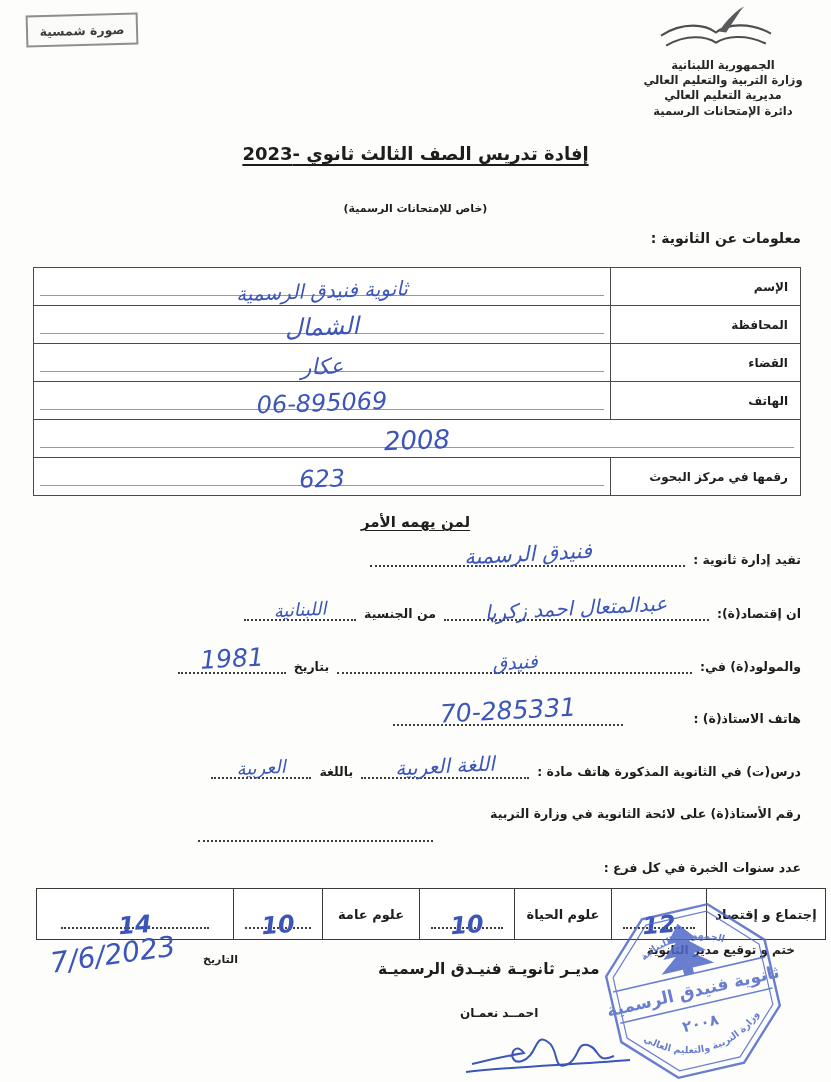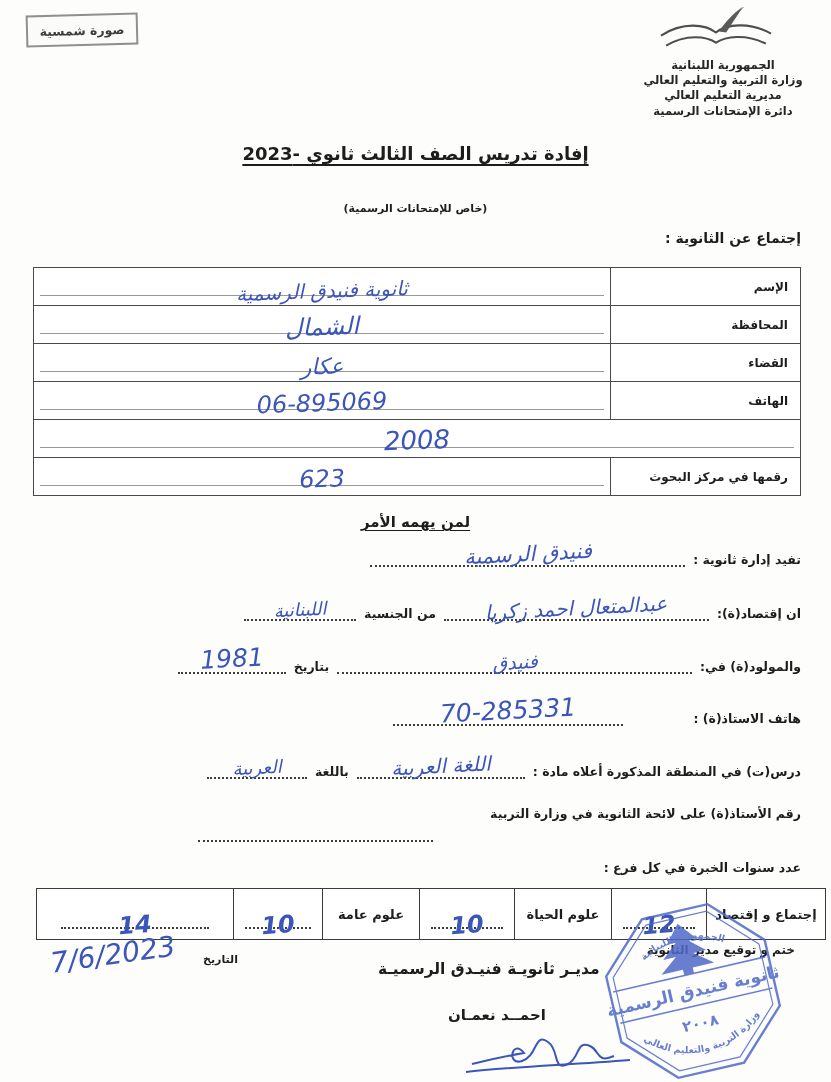--- a/index.html
+++ b/index.html
@@ -66,21 +66,21 @@
             border-inline-end:1.5px solid #3a3a3a;}
   .exp-cell:last-child{border-inline-end:none;}
   .exp-val{position:relative;}
   .exp-dots{position:absolute;left:12%;right:12%;bottom:10px;border-bottom:2.2px dotted #3c3c3c;}
   .exp-hw{position:absolute;left:0;right:0;bottom:0;text-align:center;font-size:24px;transform:rotate(-4deg);}
 
   #stamp-sign{position:absolute;right:36px;top:943px;font-size:12px;font-weight:700;}
   #date-label{position:absolute;left:203px;top:953px;font-size:11px;font-weight:700;}
   #date-hw{position:absolute;left:50px;top:938px;font-size:28px;transform:rotate(-8deg);}
   #director-title{position:absolute;left:378px;top:960px;font-size:15.5px;font-weight:800;}
-  #director-name{position:absolute;left:448px;top:1006px;font-size:15px;font-weight:800;}
+  #director-name{position:absolute;left:460px;top:1006px;font-size:12px;font-weight:800;}
   #signature{position:absolute;left:462px;top:1020px;width:175px;height:60px;}
   #stamp{position:absolute;left:565px;top:896px;width:256px;height:190px;opacity:.85;pointer-events:none;}
   .stamp-stroke{stroke:var(--stamp);fill:none;}
   .stamp-fill{fill:var(--stamp);}
   .stamp-text{fill:var(--stamp);font-weight:bold;font-family:"DejaVu Sans",sans-serif;}
 </style>
 </head>
 <body>
 
 <div id="page">
@@ -101,21 +101,21 @@
   <div id="ministry">
     <div>الجمهورية اللبنانية</div>
     <div>وزارة التربية والتعليم العالي</div>
     <div>مديرية التعليم العالي</div>
     <div>دائرة الإمتحانات الرسمية</div>
   </div>
 
   <div id="title"><span>إفادة تدريس الصف الثالث ثانوي -2023</span></div>
   <div id="subtitle">(خاص للإمتحانات الرسمية)</div>
 
-  <div id="info-heading">إجتماع عن الثانوية :</div>
+  <div id="info-heading">معلومات عن الثانوية :</div>
 
   <div id="info-table">
     <div class="info-row">
       <div class="info-label">الإسم</div>
       <div class="info-value">
         <div class="info-rule"></div>
         <div class="info-hw hw">ثانوية فنيدق الرسمية</div>
       </div>
     </div>
     <div class="info-row">
@@ -186,21 +186,21 @@
   </div>
 
   <div class="form-line" id="line-phone">
     <span class="form-label">هاتف الاستاذ(ة) :</span>
     <span class="dotline" style="width:230px;margin-inline-start:62px">
       <span class="hw ltr" style="font-size:25px">70-285331</span>
     </span>
   </div>
 
   <div class="form-line" id="line-subject">
-    <span class="form-label">درس(ت) في المنطقة المذكورة أعلاه مادة :</span>
+    <span class="form-label">درس(ت) في الثانوية المذكورة هاتف مادة :</span>
     <span class="dotline" style="width:168px">
       <span class="hw" style="font-size:20px">اللغة العربية</span>
     </span>
     <span class="form-label">باللغة</span>
     <span class="dotline" style="width:100px">
       <span class="hw" style="font-size:18px">العربية</span>
     </span>
   </div>
 
   <div class="form-line" id="line-roster">

